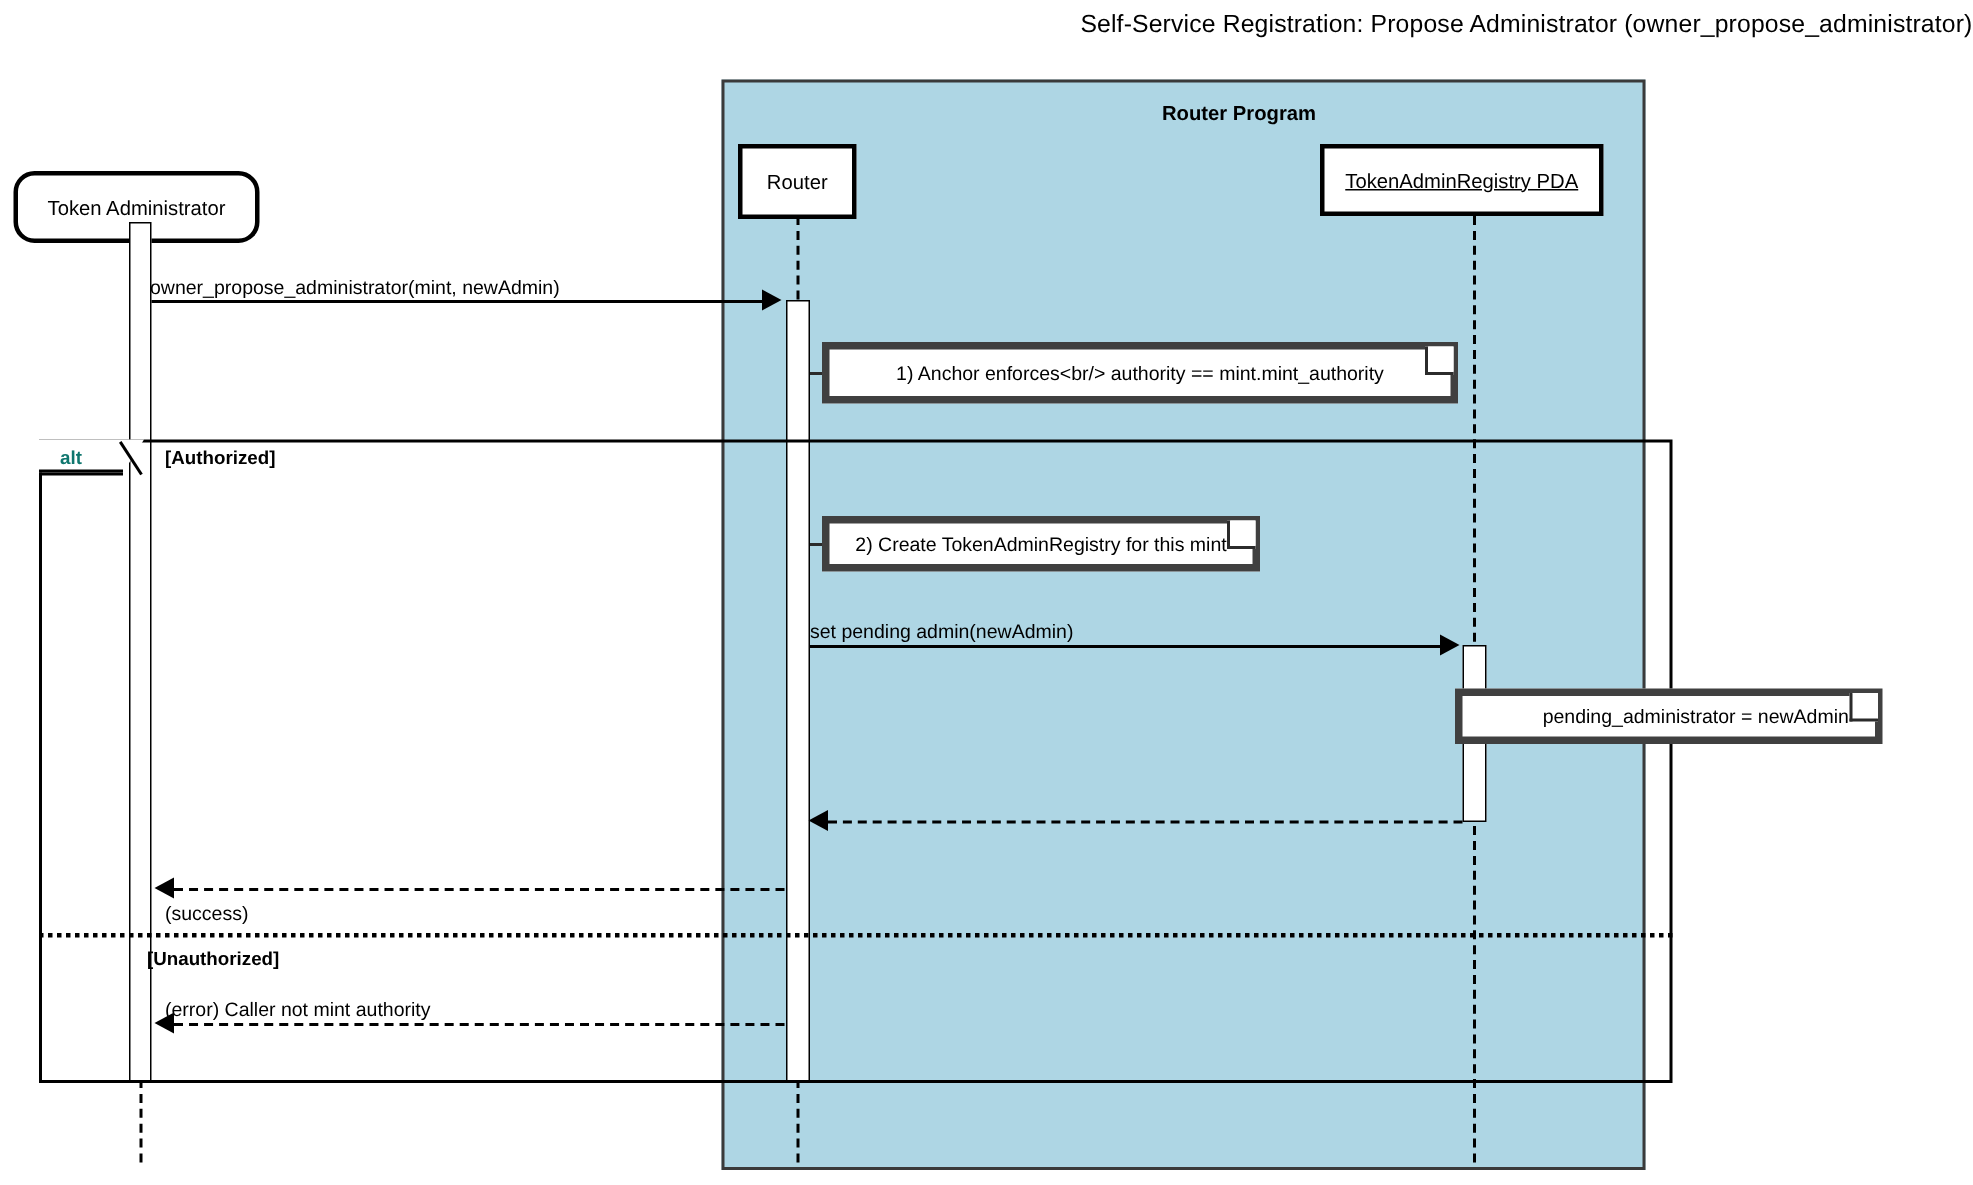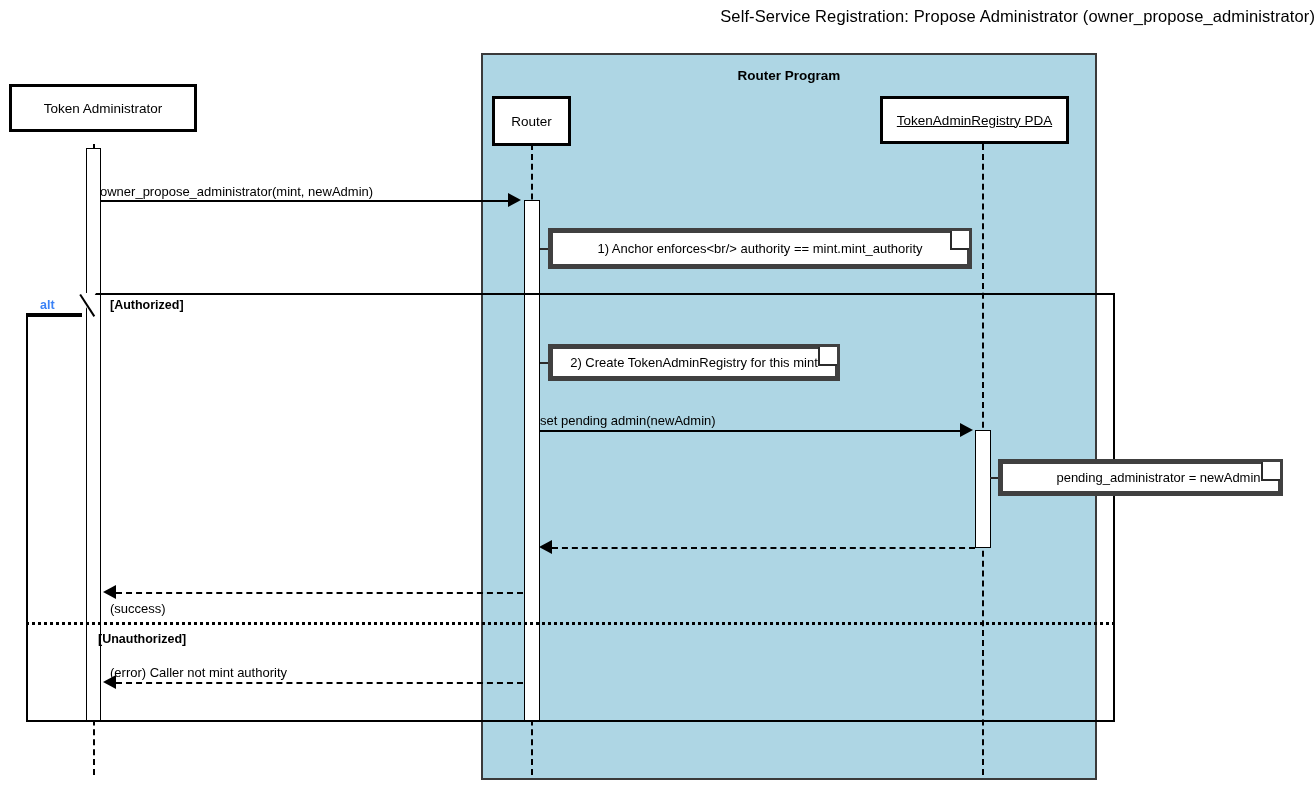--- a/index.html
+++ b/index.html
@@ -25,20 +25,21 @@
     background:#aed6e4;
     box-sizing:border-box;
   }
   .group-label{
     position:absolute;
     width:100%;
     text-align:center;
     font-size:13.5px;
     font-weight:bold;
     color:#000;
+    padding-left:37px;
   }
 
   
   .participant{
     position:absolute;
     border:3px solid #000;
     background:#fff;
     box-sizing:border-box;
     display:flex;align-items:center;justify-content:center;
     font-size:13.5px;color:#000;
@@ -117,21 +118,21 @@
   }
   .frag-tab{
     position:absolute;
     border-right:2.5px solid #000;
     border-bottom:2.5px solid #000;
     box-sizing:border-box;
     background:#fff;
   }
   .frag-op{
     position:absolute;
-    font-size:12.5px;font-weight:bold;color:#3b82f6;
+    font-size:12.5px;font-weight:bold;color:#0f766e;
   }
   .frag-guard{
     position:absolute;
     font-size:12.5px;font-weight:bold;color:#000;
     white-space:nowrap;
   }
   .frag-divider{
     position:absolute;height:0;
     border-top:3px dotted #000;
   }
@@ -144,21 +145,21 @@
   <div class="title">Self-Service Registration: Propose Administrator (owner_propose_administrator)</div>
 
   <div class="groupbox" style="left:481px;top:53px;width:616px;height:727px;">
     <div class="group-label" style="top:13px;">Router Program</div>
   </div>
 
   <div class="lifeline" style="left:93px;top:144px;height:631px;"></div>
   <div class="lifeline" style="left:531px;top:144px;height:631px;"></div>
   <div class="lifeline" style="left:982px;top:144px;height:631px;"></div>
 
-  <div class="participant" style="left:9px;top:84px;width:188px;height:48px;">
+  <div class="participant" style="left:9px;top:114px;width:164px;height:48px;border-radius:14px;">
     <span>Token Administrator</span>
   </div>
 
   <div class="participant" style="left:492px;top:96px;width:79px;height:50px;">
     <span>Router</span>
   </div>
 
   <div class="participant" style="left:880px;top:96px;width:189px;height:48px;text-decoration:underline;">
     <span>TokenAdminRegistry PDA</span>
   </div>
@@ -192,21 +193,21 @@
     <span>2) Create TokenAdminRegistry for this mint</span>
     <span class="fold"></span>
     <span class="foldcut"></span>
   </div>
 
   <div class="msg-label" style="left:540px;top:413px;width:435px;">set pending admin(newAdmin)</div>
   <div class="msg-line" style="left:540px;top:430px;width:422px;"></div>
   <div class="arrowhead right" style="left:960px;top:423px;"></div>
 
   <div class="note-connector" style="left:990px;top:477px;width:10px;"></div>
-  <div class="note" style="left:998px;top:459px;width:285px;height:37px;padding-left:36px;">
+  <div class="note" style="left:970px;top:459px;width:285px;height:37px;padding-left:36px;">
     <span>pending_administrator = newAdmin</span>
     <span class="fold"></span>
     <span class="foldcut"></span>
   </div>
 
   <div class="msg-line dashed" style="left:552px;top:547px;width:423px;"></div>
   <div class="arrowhead left" style="left:539px;top:540px;"></div>
 
   <div class="msg-label" style="left:110px;top:601px;width:415px;">(success)</div>
   <div class="msg-line dashed" style="left:116px;top:592px;width:407px;"></div>

